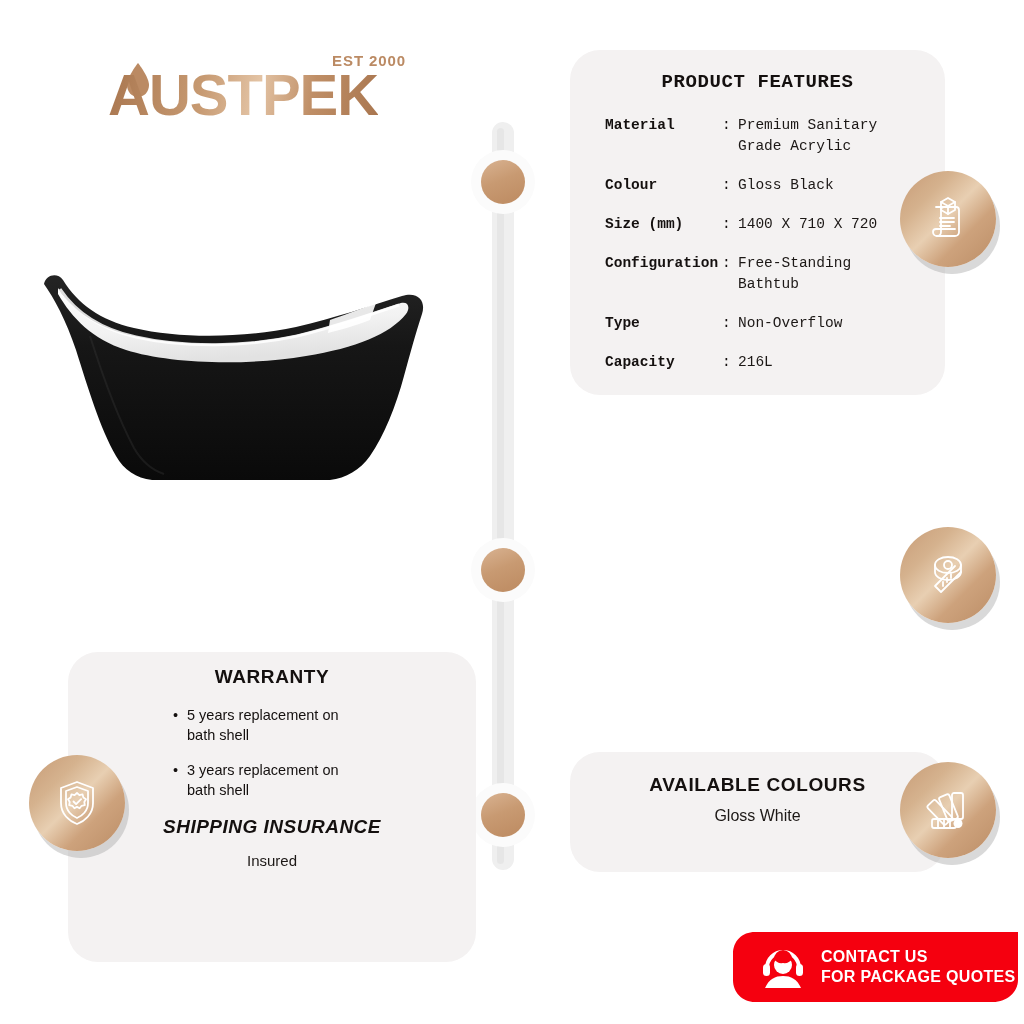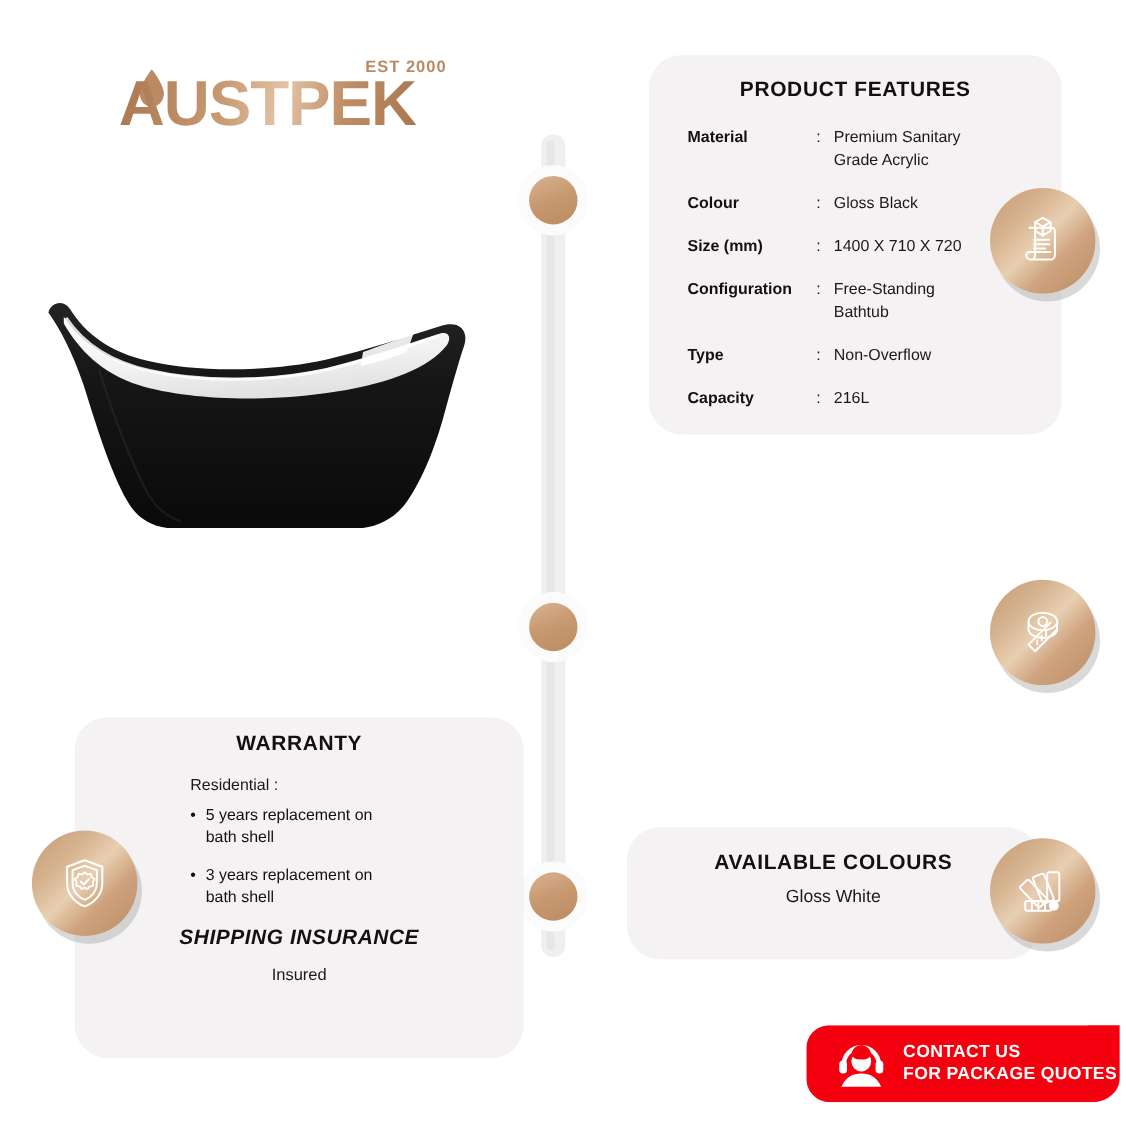--- a/index.html
+++ b/index.html
@@ -41,21 +41,21 @@
     border-radius:30px;
   }
   .panel-title {
     text-align:center;
     font-size:19px; font-weight:700;
     letter-spacing:.6px;
     color:#14100f;
   }
 
   
-  #panel-features { left:590px; top:50px; width:375px; height:345px; }
+  #panel-features { left:570px; top:50px; width:375px; height:345px;font-family:Liberation Mono, monospace; }
   #panel-features .panel-title { margin-top:21px; }
   .spec-table { margin:22px 0 0 35px; }
   .spec-row { display:flex; margin-bottom:18px; }
   .spec-key {
     width:117px; flex:0 0 117px;
     font-size:14.5px; font-weight:700; color:#14100f;
     line-height:1.45;
   }
   .spec-colon {
     width:16px; flex:0 0 16px;
@@ -261,21 +261,20 @@
 
 
   <div class="panel" id="panel-colours">
     <div class="panel-title">AVAILABLE COLOURS</div>
     <div class="colour-main">Gloss White</div>
   </div>
 
   <div class="panel" id="panel-warranty">
     <div class="panel-title">WARRANTY</div>
     <div class="warr-body">
-      <div class="warr-head">Residential :</div>
       <div class="warr-item">5 years replacement on
 bath shell</div>
       <div class="warr-item">3 years replacement on
 bath shell</div>
     </div>
     <div class="ship-title">SHIPPING INSURANCE</div>
     <div class="ship-val">Insured</div>
   </div>
 
   <div class="badge" id="badge-features">

